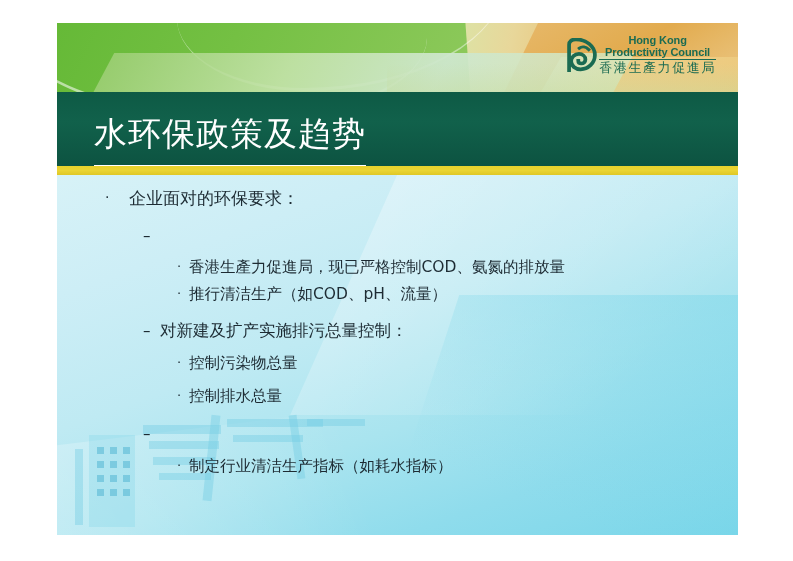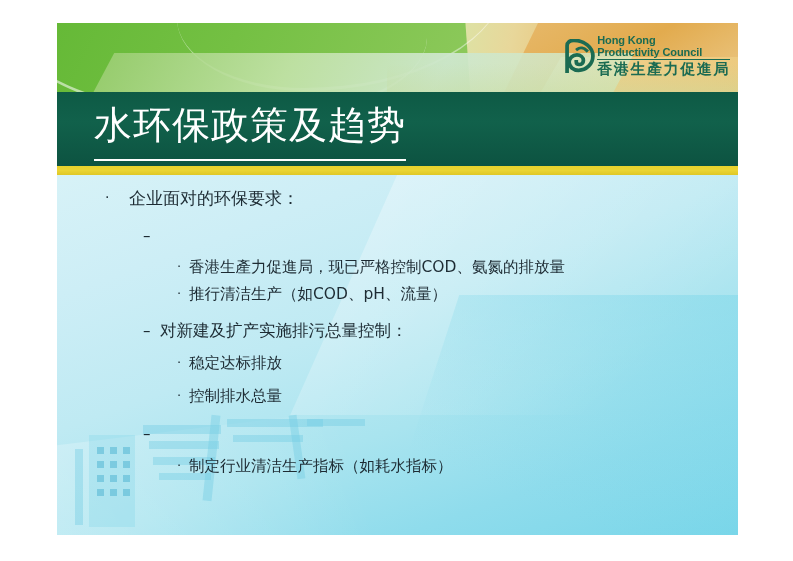--- a/index.html
+++ b/index.html
@@ -80,63 +80,64 @@
   }
   
   .hdr-fade {
     left: 330px; top: 40px; width: 360px; height: 40px;
     background: linear-gradient(180deg, rgba(205,224,170,0.0) 0%, rgba(198,220,160,0.55) 100%);
   }
 
   
   #logo {
     position: absolute;
-    right: 8px;
+    right: 22px;
     top: 12px;
     display: flex;
     align-items: center;
     z-index: 6;
+    text-align: center;
   }
   #logo-mark { width: 34px; height: 34px; display:block; }
   #logo-text { line-height: 1.05; }
   .logo-l1, .logo-l2 {
     color: #1b6b52;
     font-weight: bold;
     font-size: 11px;
     letter-spacing: -0.1px;
     white-space: nowrap;
   }
   .logo-rule {
     height: 1px;
     background: #1b6b52;
     margin: 1px 0 1px 0;
   }
   .logo-cn {
     color: #1b6b52;
-    font-weight: bold;
-    font-size: 15px;
+    font-weight: normal;
+    font-size: 13px;
     letter-spacing: 1.6px;
     white-space: nowrap;
   }
 
   
   #title-band {
     position: absolute;
     left: 0; top: 69px;
     width: 681px;
     height: 74px;
     background: linear-gradient(180deg,#0e5a45 0%, #11614b 40%, #0d5341 100%);
   }
   #title {
     position: absolute;
     left: 37px;
-    top: 8px;
+    top: 20px;
     color: #ffffff;
     font-family: "DejaVu Sans", sans-serif;
-    font-size: 38px;
+    font-size: 33px;
     letter-spacing: 1px;
     white-space: nowrap;
     border-bottom: 2px solid #ffffff;
     padding-bottom: 8px;
   }
 
   
   #stripe {
     position: absolute;
     left: 0; top: 143px;
@@ -299,21 +300,21 @@
         <span class="txt">推行清洁生产（如COD、pH、流量）</span>
       </div>
 
       <div class="row lvl2" style="left:86px; top:147px;">
         <span class="mk">–</span>
         <span class="txt">对新建及扩产实施排污总量控制：</span>
       </div>
 
       <div class="row lvl3" style="left:120px; top:180px;">
         <span class="mk">·</span>
-        <span class="txt">稳定达标排放</span>
+        <span class="txt">控制污染物总量</span>
       </div>
 
       <div class="row lvl3" style="left:120px; top:213px;">
         <span class="mk">·</span>
         <span class="txt">控制排水总量</span>
       </div>
 
       <div class="row lvl2" style="left:86px; top:250px;">
         <span class="mk">–</span>
       </div>

